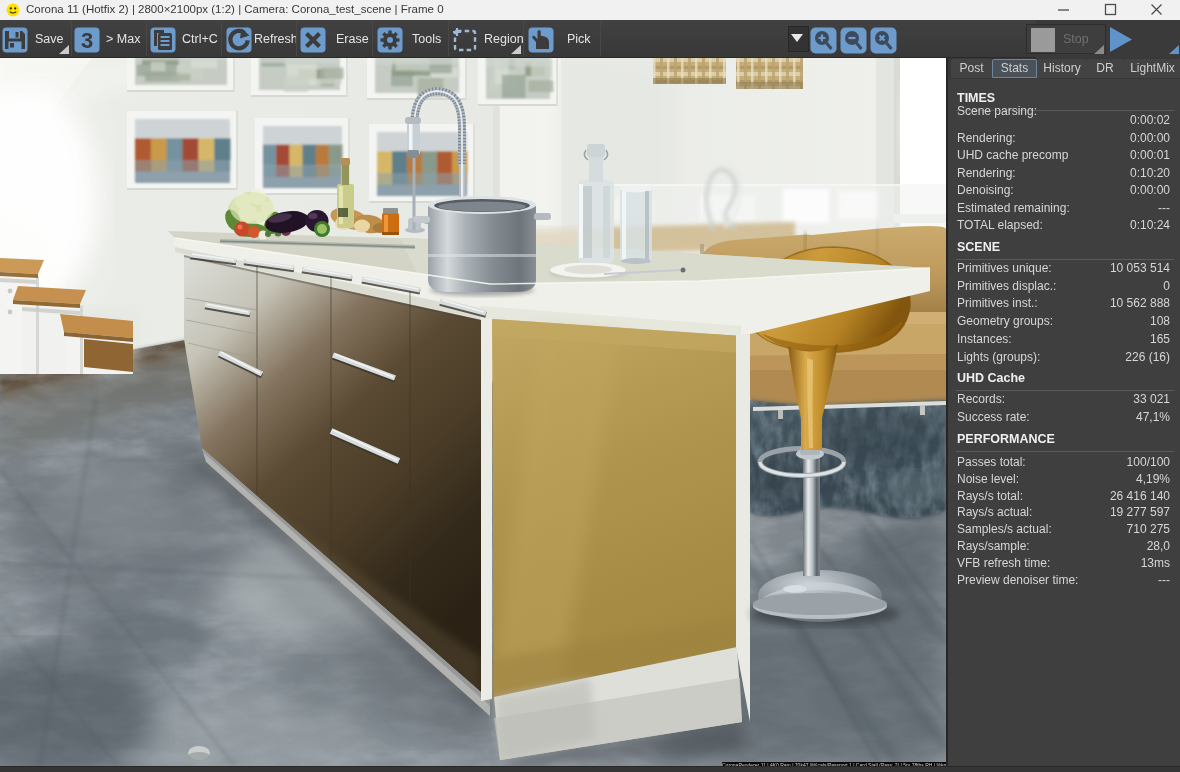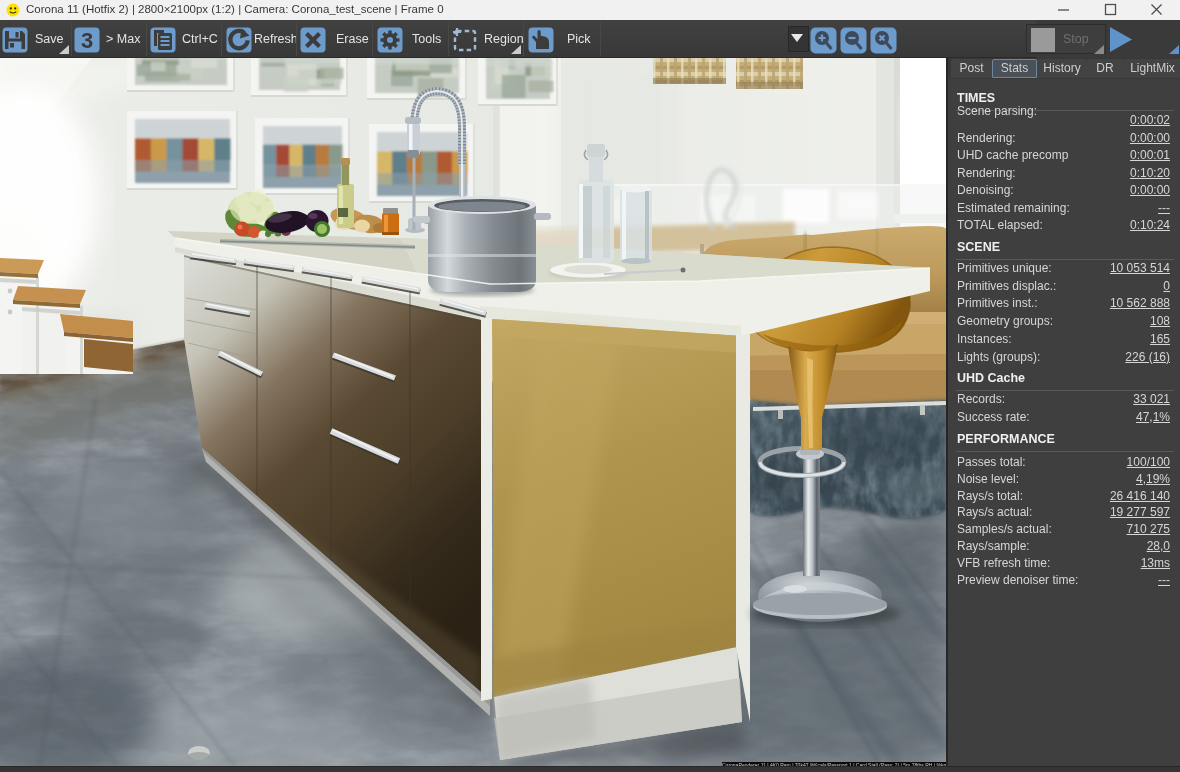--- a/index.html
+++ b/index.html
@@ -18,21 +18,21 @@
 .ticon { position:absolute; top:7px; }
 #viewport { position:absolute; left:0; top:58px; width:946px; height:708px;
   overflow:hidden; background:#e9ebe7; }
 #panel { position:absolute; left:946px; top:58px; width:234px; height:708px;
   background:#3f3f3f; border-left:2px solid #262626; font-size:12px; color:#d6d6d6; }
 .tab { position:absolute; top:1px; height:19px; background:#434343; color:#cecece;
   font-size:12px; text-align:center; line-height:18px; border-radius:2px 2px 0 0; }
 .hdr { position:absolute; left:9px; font-weight:bold; font-size:12.5px; color:#efefef; }
 .sep { position:absolute; left:8px; width:218px; height:1px; background:#5a5a5a; }
 .lbl { position:absolute; left:9px; white-space:nowrap; }
-.val { position:absolute; right:10px; text-align:right; white-space:nowrap;text-decoration:underline; }
+.val { position:absolute; right:10px; text-align:right; white-space:nowrap; }
 #bottombar { position:absolute; left:0; top:766px; width:1180px; height:6px;
   background:#353535; border-top:1px solid #272727; }
 #stamp { position:absolute; left:722px; top:704px; width:224px; height:6.5px;
   background:#0a0a0a; color:#cfcfcf; font-size:5px; line-height:6.5px;
   white-space:nowrap; overflow:hidden; text-align:center; }
 .beauty { position:absolute; left:605px; top:6px; width:183px; height:26px;
   background:#333333; border:1px solid #272727; border-top-color:#232323;
   color:#f0f0f0; font-size:12.5px; font-weight:bold; font-style:italic;
   line-height:24px; padding-left:8px; }
 .combo-arrow { position:absolute; left:788px; top:6px; width:21px; height:26px; background:#333333; border:1px solid #272727;}

